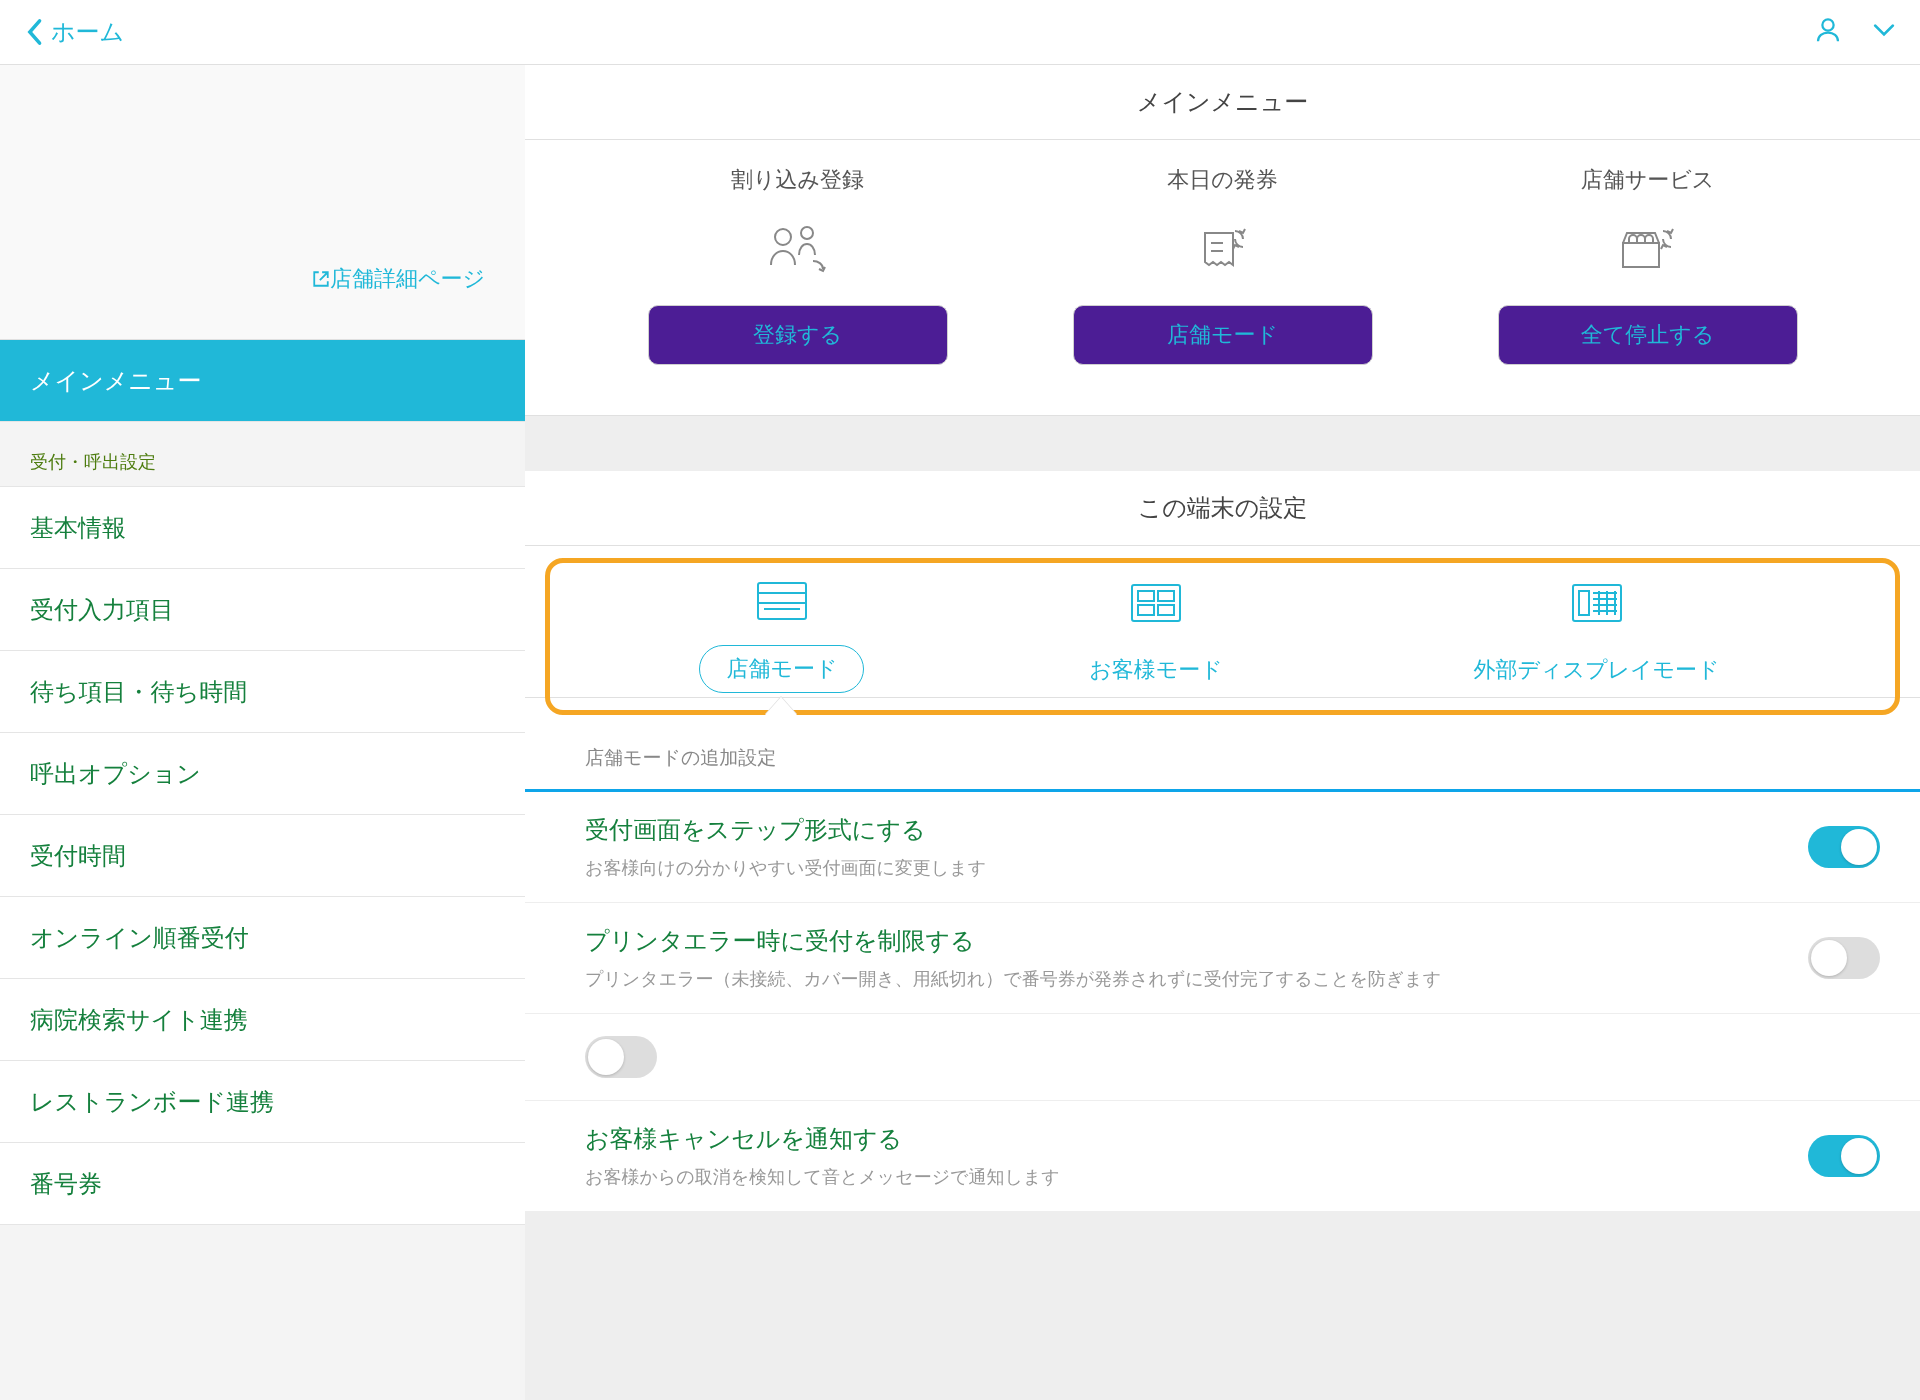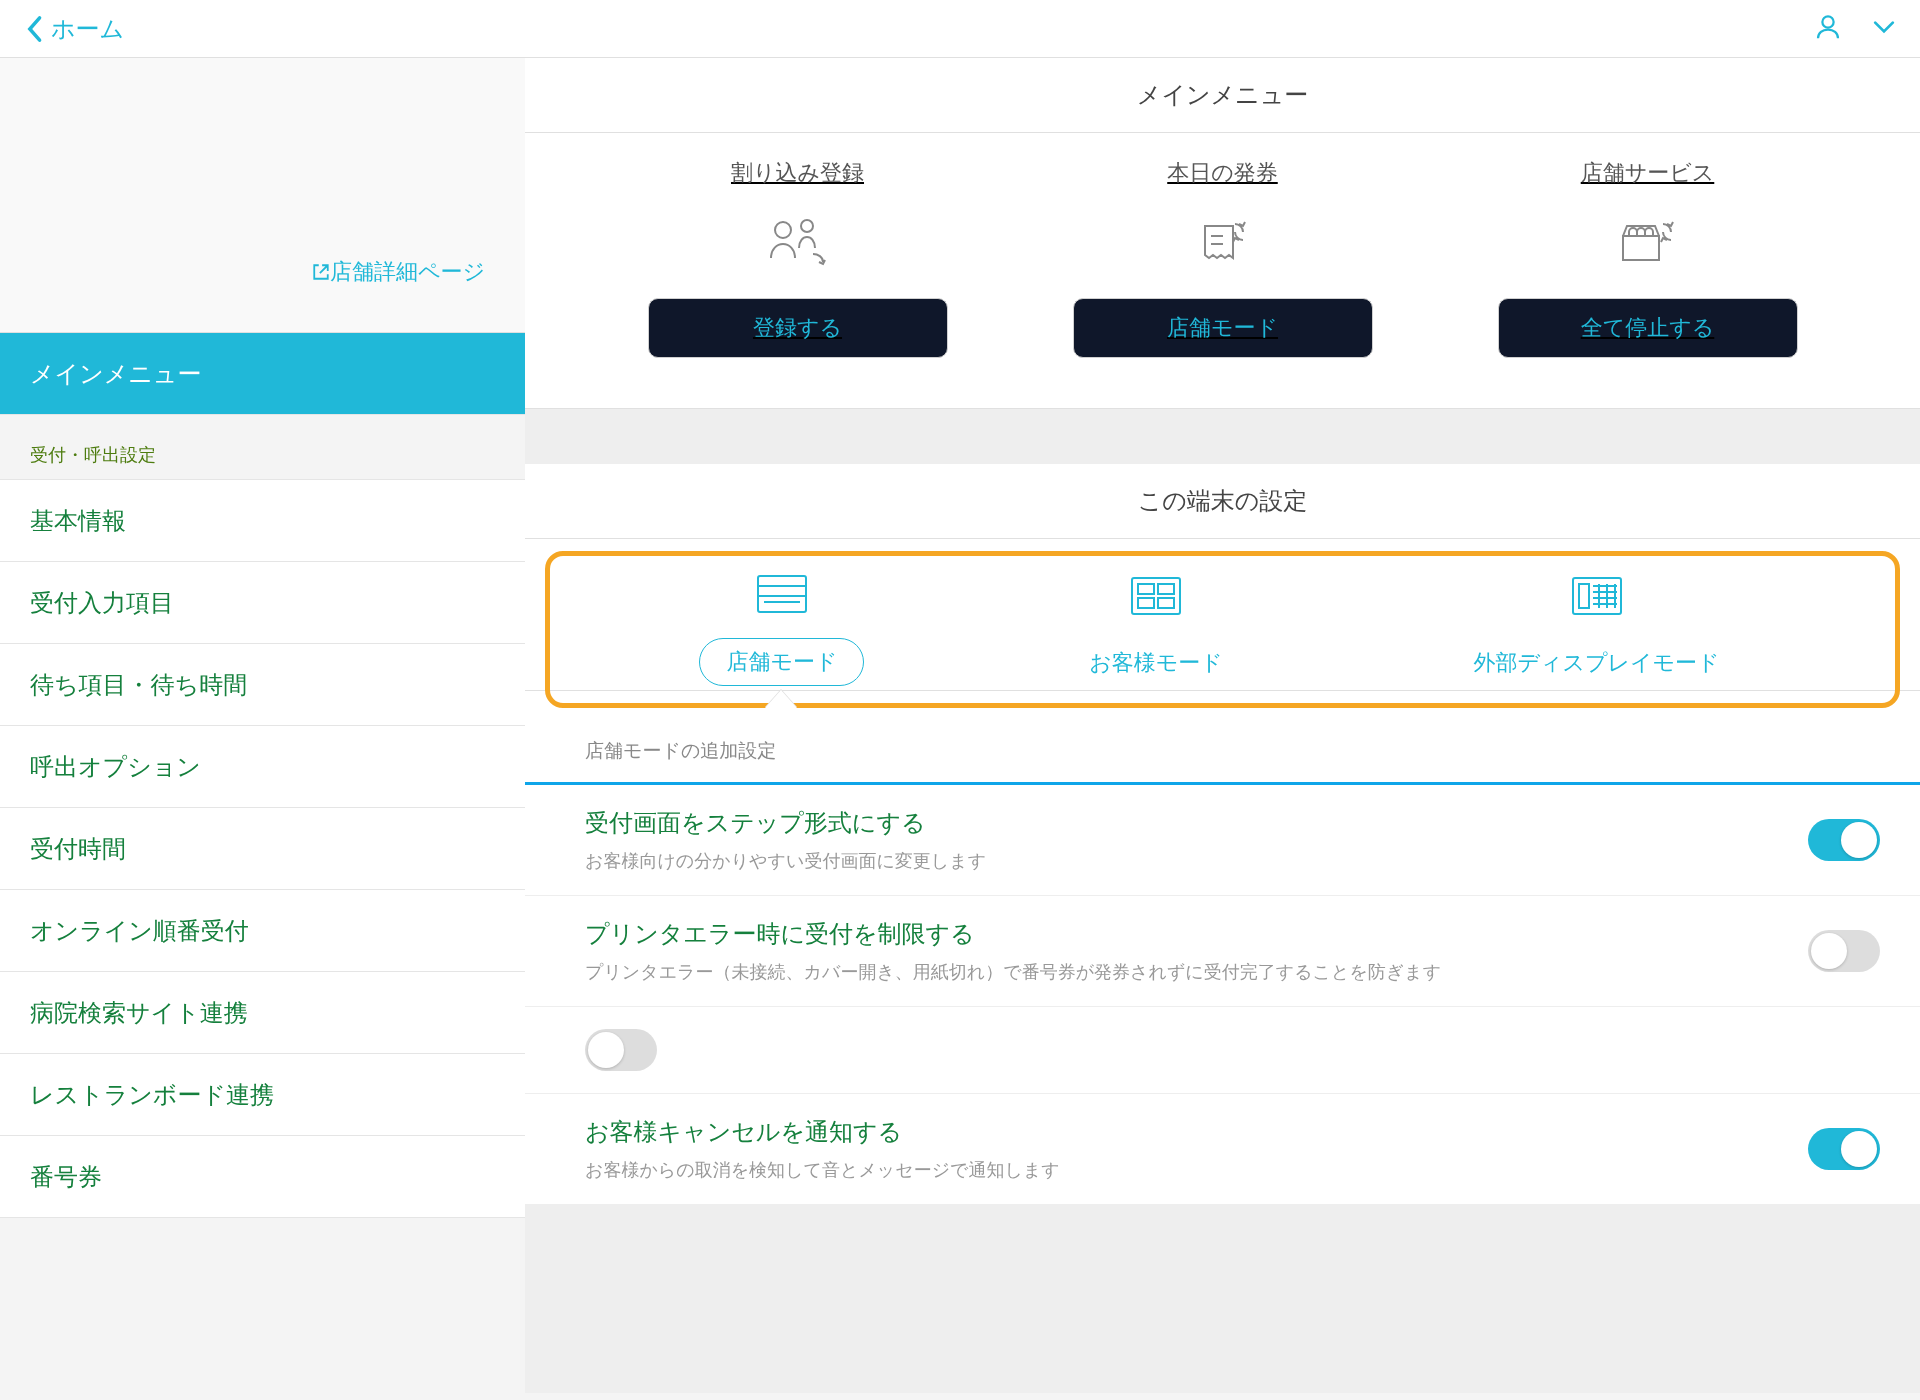--- a/index.html
+++ b/index.html
@@ -1,18 +1,18 @@
 <!DOCTYPE html>
 <html><head>
 <meta charset="utf-8">
 <style>
 * { box-sizing: border-box; margin: 0; padding: 0; }
 body { font-family: -apple-system, "Hiragino Sans", sans-serif; background: #f4f4f4; width: 1920px; height: 1400px; overflow: hidden; }
 
-.topbar { height: 58px; background: #fff; border-bottom: 1px solid #e0e0e0; display: flex; align-items: center; justify-content: space-between; padding: 0 25px; }
+.topbar { height: 65px; background: #fff; border-bottom: 1px solid #e0e0e0; display: flex; align-items: center; justify-content: space-between; padding: 0 25px; }
 .back-btn { display: flex; align-items: center; color: #20b8d8; font-size: 24px; cursor: pointer; gap: 8px; }
 .back-btn svg { width: 18px; height: 28px; }
 .topbar-right { display: flex; align-items: center; gap: 30px; }
 .user-icon svg { width: 30px; height: 30px; }
 .down-chev svg { width: 22px; height: 14px; }
 
 .layout { display: flex; height: calc(100% - 65px); }
 .sidebar { width: 525px; background: #f4f4f4; overflow-y: auto; }
 .main { flex: 1; overflow-y: auto; background: #eee; }
 
@@ -20,25 +20,25 @@
 .store-link { color: #20b8d8; font-size: 22px; display: flex; align-items: center; gap: 0; }
 .store-link svg { width: 18px; height: 18px; }
 
 .side-item { height: 82px; display: flex; align-items: center; padding: 0 30px; font-size: 24px; color: #15803d; border-bottom: 1px solid #e5e5e5; cursor: pointer; background: #fff; }
 .side-item.active { background: #20b8d8; color: #fff; }
 .side-section { height: 65px; display: flex; align-items: flex-end; padding: 0 30px 12px; font-size: 18px; color: #4d7c0f; background: #f4f4f4; border-bottom: 1px solid #e5e5e5; }
 
 .section-head { height: 75px; display: flex; align-items: center; justify-content: center; font-size: 24px; color: #444; background: #fff; border-bottom: 1px solid #e0e0e0; }
 
 .cards { display: flex; justify-content: space-around; padding: 25px 60px 50px; background: #fff; border-bottom: 1px solid #e0e0e0; }
-.card { display: flex; flex-direction: column; align-items: center; gap: 25px; text-decoration: underline; }
+.card { display: flex; flex-direction: column; align-items: center; gap: 25px; }
 .card-title { font-size: 22px; color: #555; }
 .card-icon { height: 60px; display: flex; align-items: center; }
 .card-icon svg { stroke: #888; fill: none; stroke-width: 2; }
-.card-btn { width: 300px; height: 60px; border: 1px solid #d0d0d0; border-radius: 10px; background: #0f172a; color: #20b8d8; font-size: 22px; cursor: pointer; }
+.card-btn { width: 300px; height: 60px; border: 1px solid #d0d0d0; border-radius: 10px; background: #4c1d95; color: #20b8d8; font-size: 22px; cursor: pointer; }
 
 .terminal { background: #fff; margin-top: 55px; }
 .modes-wrap { padding: 25px 15px 10px; position: relative; }
 .highlight-box { position: absolute; top: 12px; left: 20px; right: 20px; bottom: 0; border: 5px solid #f5a623; border-radius: 18px; pointer-events: none; }
 .modes { display: flex; justify-content: space-around; align-items: flex-end; padding: 10px 60px 12px; }
 .mode { display: flex; flex-direction: column; align-items: center; gap: 20px; cursor: pointer; }
 .mode-icon svg { stroke: #20b8d8; fill: none; stroke-width: 2; }
 .mode-label { font-size: 22px; color: #20b8d8; padding: 8px 26px; }
 .mode.selected .mode-label { border: 1.5px solid #20b8d8; border-radius: 28px; }
 .pointer { width: 0; height: 0; border-left: 16px solid transparent; border-right: 16px solid transparent; border-bottom: 18px solid #fff; margin: -1px auto 0; position: relative; z-index: 2; filter: drop-shadow(0 -1px 0 #ddd); }

